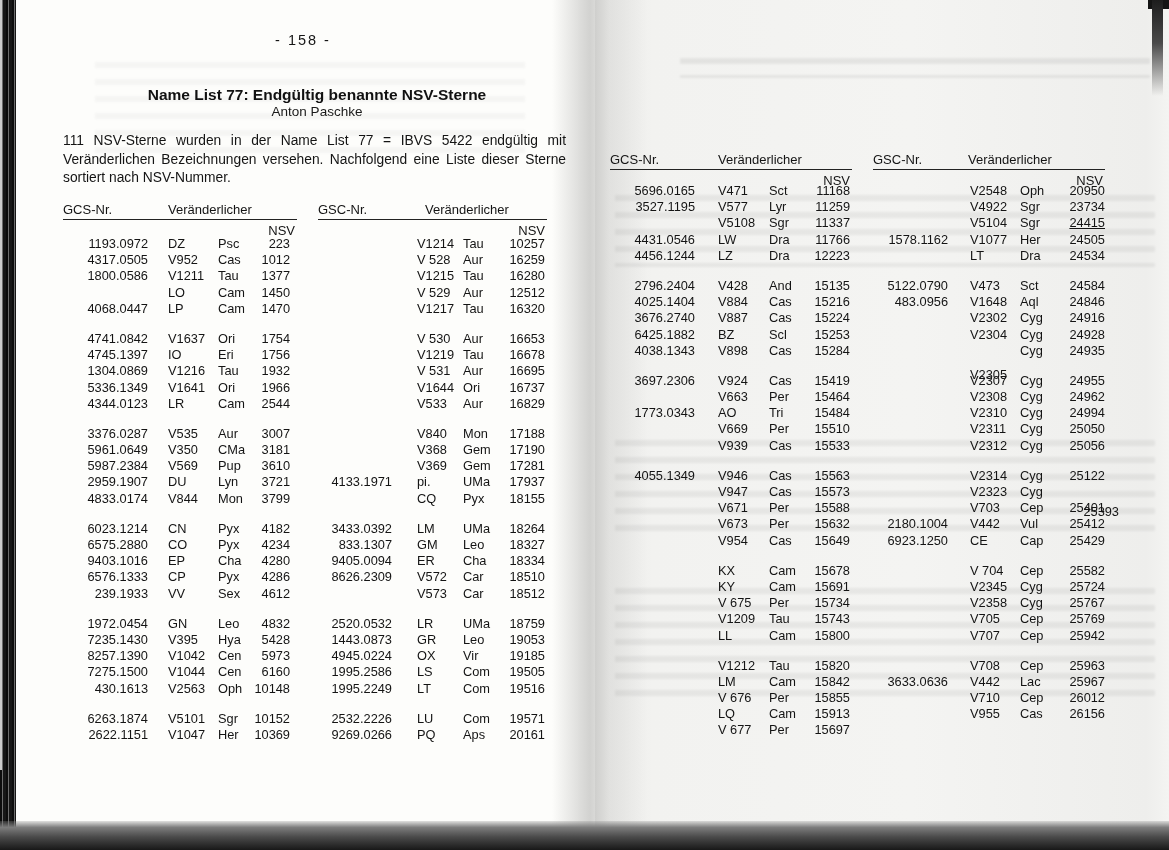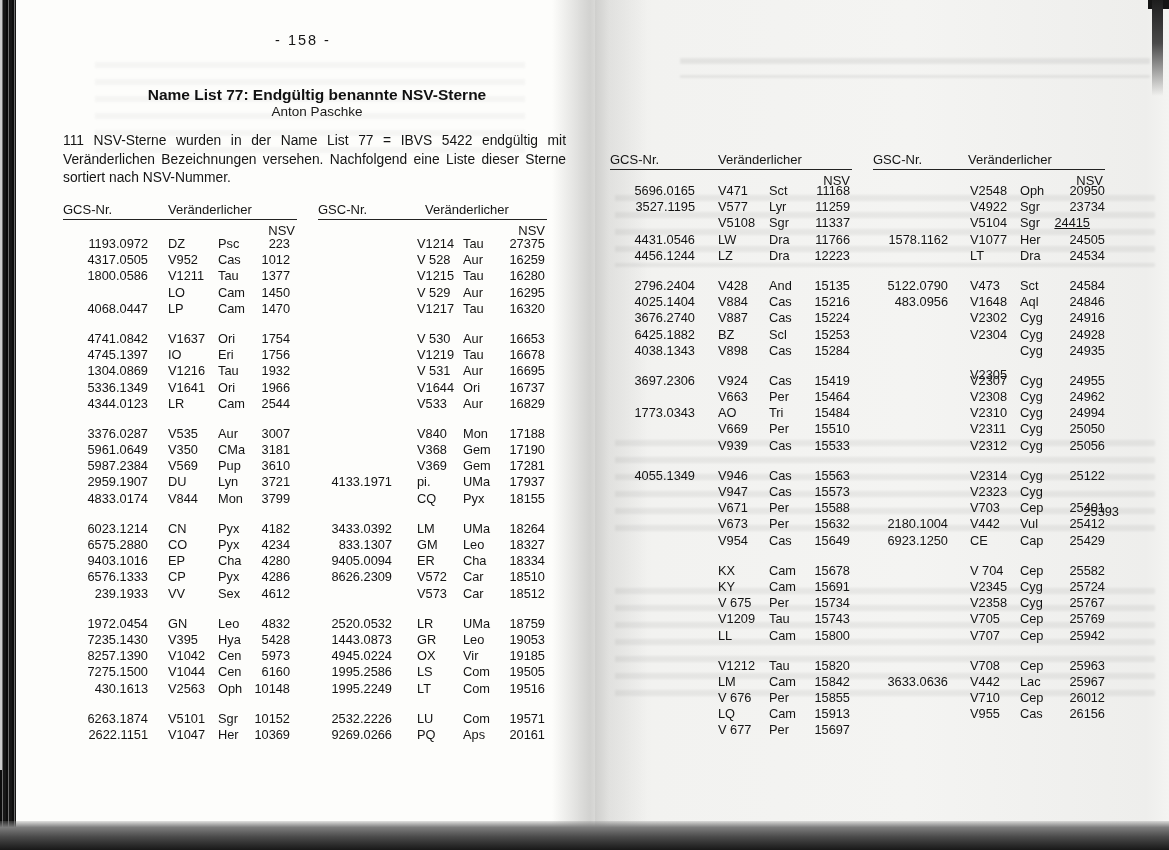--- a/index.html
+++ b/index.html
@@ -96,21 +96,21 @@
     <span class="h-nsv">NSV</span>
   </div>
   <div id="table-left" class="ttable t-left">
       <div class="trow">
         <div class="cell right" style="left: 0px; width: 85px;">1193.0972</div>
         <div class="cell" style="left: 105px; width: 50px;">DZ</div>
         <div class="cell" style="left: 155px; width: 34px;">Psc</div>
         <div class="cell right" style="left: 185px; width: 42px;">223</div>
         <div class="cell" style="left: 354px; width: 46px;">V1214</div>
         <div class="cell" style="left: 400px; width: 34px;">Tau</div>
-        <div class="cell right" style="left: 440px; width: 42px;">27375</div>
+        <div class="cell right" style="left: 440px; width: 42px;">10257</div>
       </div>
       <div class="trow">
         <div class="cell right" style="left: 0px; width: 85px;">4317.0505</div>
         <div class="cell" style="left: 105px; width: 50px;">V952</div>
         <div class="cell" style="left: 155px; width: 34px;">Cas</div>
         <div class="cell right" style="left: 185px; width: 42px;">1012</div>
         <div class="cell" style="left: 354px; width: 46px;">V 528</div>
         <div class="cell" style="left: 400px; width: 34px;">Aur</div>
         <div class="cell right" style="left: 440px; width: 42px;">16259</div>
       </div>
@@ -122,21 +122,21 @@
         <div class="cell" style="left: 354px; width: 46px;">V1215</div>
         <div class="cell" style="left: 400px; width: 34px;">Tau</div>
         <div class="cell right" style="left: 440px; width: 42px;">16280</div>
       </div>
       <div class="trow">
         <div class="cell" style="left: 105px; width: 50px;">LO</div>
         <div class="cell" style="left: 155px; width: 34px;">Cam</div>
         <div class="cell right" style="left: 185px; width: 42px;">1450</div>
         <div class="cell" style="left: 354px; width: 46px;">V 529</div>
         <div class="cell" style="left: 400px; width: 34px;">Aur</div>
-        <div class="cell right" style="left: 440px; width: 42px;">16295</div>
+        <div class="cell right" style="left: 440px; width: 42px;">12512</div>
       </div>
       <div class="trow">
         <div class="cell right" style="left: 0px; width: 85px;">4068.0447</div>
         <div class="cell" style="left: 105px; width: 50px;">LP</div>
         <div class="cell" style="left: 155px; width: 34px;">Cam</div>
         <div class="cell right" style="left: 185px; width: 42px;">1470</div>
         <div class="cell" style="left: 354px; width: 46px;">V1217</div>
         <div class="cell" style="left: 400px; width: 34px;">Tau</div>
         <div class="cell right" style="left: 440px; width: 42px;">16320</div>
       </div>
@@ -385,21 +385,21 @@
         <div class="cell" style="left: 360px; width: 50px;">V4922</div>
         <div class="cell" style="left: 410px; width: 37px;">Sgr</div>
         <div class="cell right" style="left: 449px; width: 46px;">23734</div>
       </div>
       <div class="trow">
         <div class="cell" style="left: 108px; width: 50px;">V5108</div>
         <div class="cell" style="left: 159px; width: 37px;">Sgr</div>
         <div class="cell right" style="left: 194px; width: 46px;">11337</div>
         <div class="cell" style="left: 360px; width: 50px;">V5104</div>
         <div class="cell" style="left: 410px; width: 37px;">Sgr</div>
-        <div class="cell right" style="left: 434px; width: 46px; text-decoration: underline;">24415</div>
+        <div class="cell right" style="left: 449px; width: 46px; text-decoration: underline;">24415</div>
       </div>
       <div class="trow">
         <div class="cell right" style="left: 0px; width: 85px;">4431.0546</div>
         <div class="cell" style="left: 108px; width: 50px;">LW</div>
         <div class="cell" style="left: 159px; width: 37px;">Dra</div>
         <div class="cell right" style="left: 194px; width: 46px;">11766</div>
         <div class="cell right" style="left: 253px; width: 85px;">1578.1162</div>
         <div class="cell" style="left: 360px; width: 50px;">V1077</div>
         <div class="cell" style="left: 410px; width: 37px;">Her</div>
         <div class="cell right" style="left: 449px; width: 46px;">24505</div>

